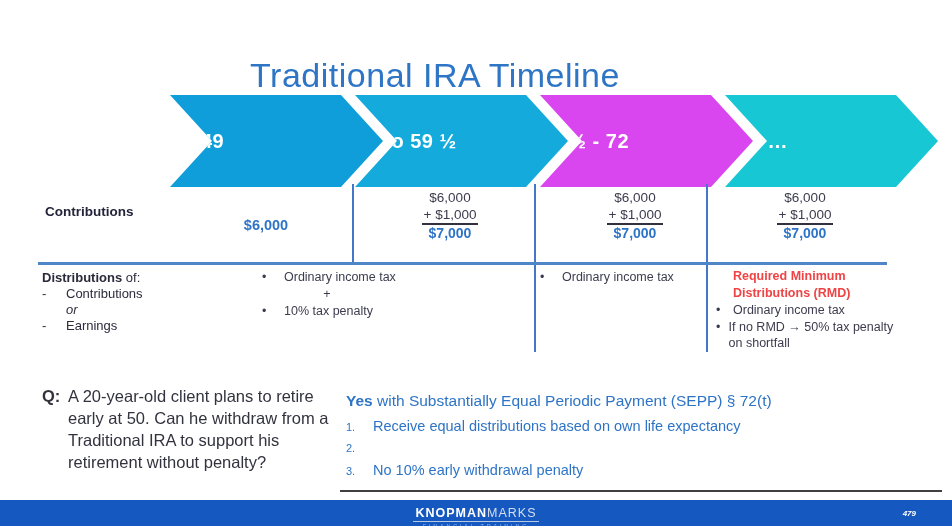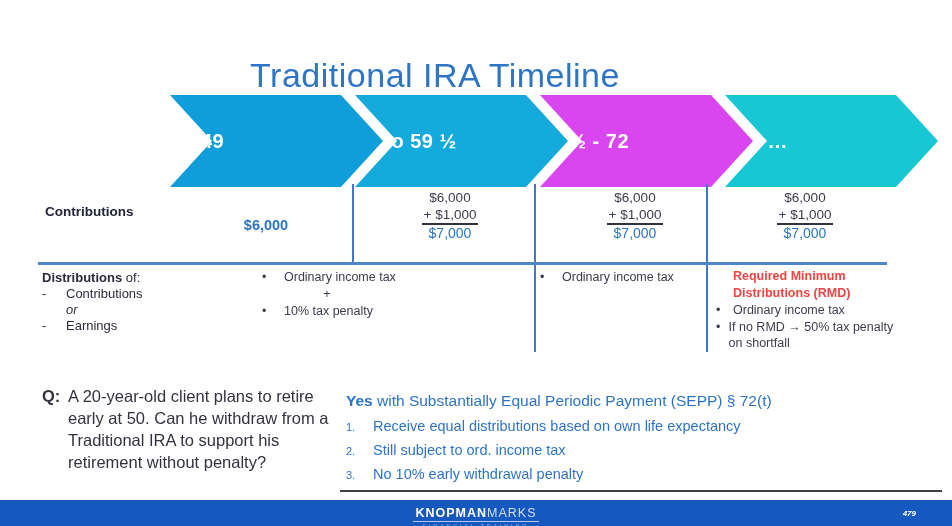--- a/index.html
+++ b/index.html
@@ -27,21 +27,21 @@
 
   
   .row-label { position:absolute; font-weight:bold; font-size:13.5px; color:#23233A; }
   .contrib-label { left:45px; top:204px; }
   .amt-single { position:absolute; left:181px; width:170px; top:217px; text-align:center;
                 font-weight:bold; font-size:14.5px; color:#2E74C6; }
   .amt-stack { position:absolute; top:189px; width:166px; text-align:center;
                font-size:13.5px; color:#3C3C4E; line-height:17px; }
   .stack2 { left:367px; } .stack3 { left:552px; } .stack4 { left:722px; }
   .catchup { display:inline-block; border-bottom:2px solid #32323F; padding:0 2px; }
-  .stack-total { font-weight:normal; color:#2E74C6; font-size:14px; }
+  .stack-total { font-weight:bold; color:#2E74C6; font-size:14px; }
 
   
   .dist-label { position:absolute; left:42px; top:270px; width:210px; font-size:13px;
                 color:#2B2B3C; line-height:16px; }
   .dist-label .b { font-weight:bold; }
   .dash-row { display:flex; }
   .dash-row .dash { width:24px; }
   .or { font-style:italic; padding-left:24px; }
   .bullet-row { display:flex; font-size:12.5px; color:#3C3C4E; line-height:17px; }
   .bullet-row .bu { width:22px; text-align:left; }
@@ -179,21 +179,20 @@
   <div class="answer">
     <div class="a-lead">
       <span class="b">Yes</span><span> with Substantially Equal Periodic Payment (SEPP)  § 72(t)</span>
     </div>
     <div class="a-item">
       <span class="a-num">1.</span>
       <span class="a-text">Receive equal distributions based on own life expectancy</span>
     </div>
     <div class="a-item">
       <span class="a-num">2.</span>
-      <span class="a-text">Still subject to ord. income tax</span>
     </div>
     <div class="a-item">
       <span class="a-num">3.</span>
       <span class="a-text">No 10% early withdrawal penalty</span>
     </div>
   </div>
 
   <div class="bottom-rule"></div>
 
   <div class="footer">

